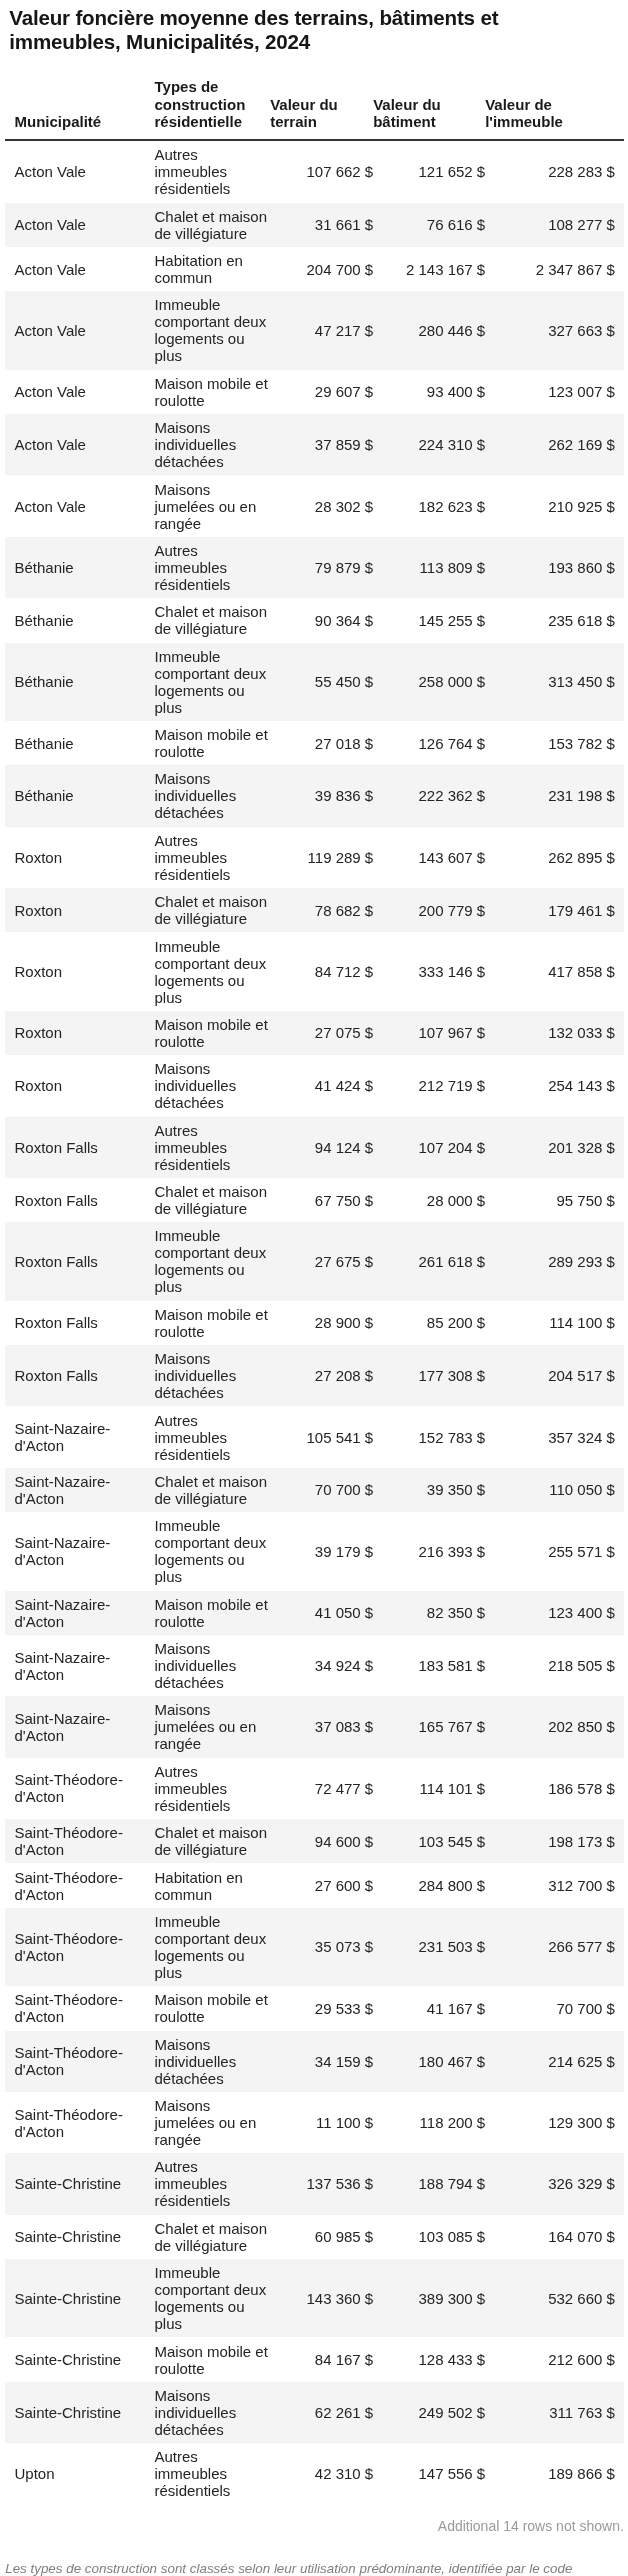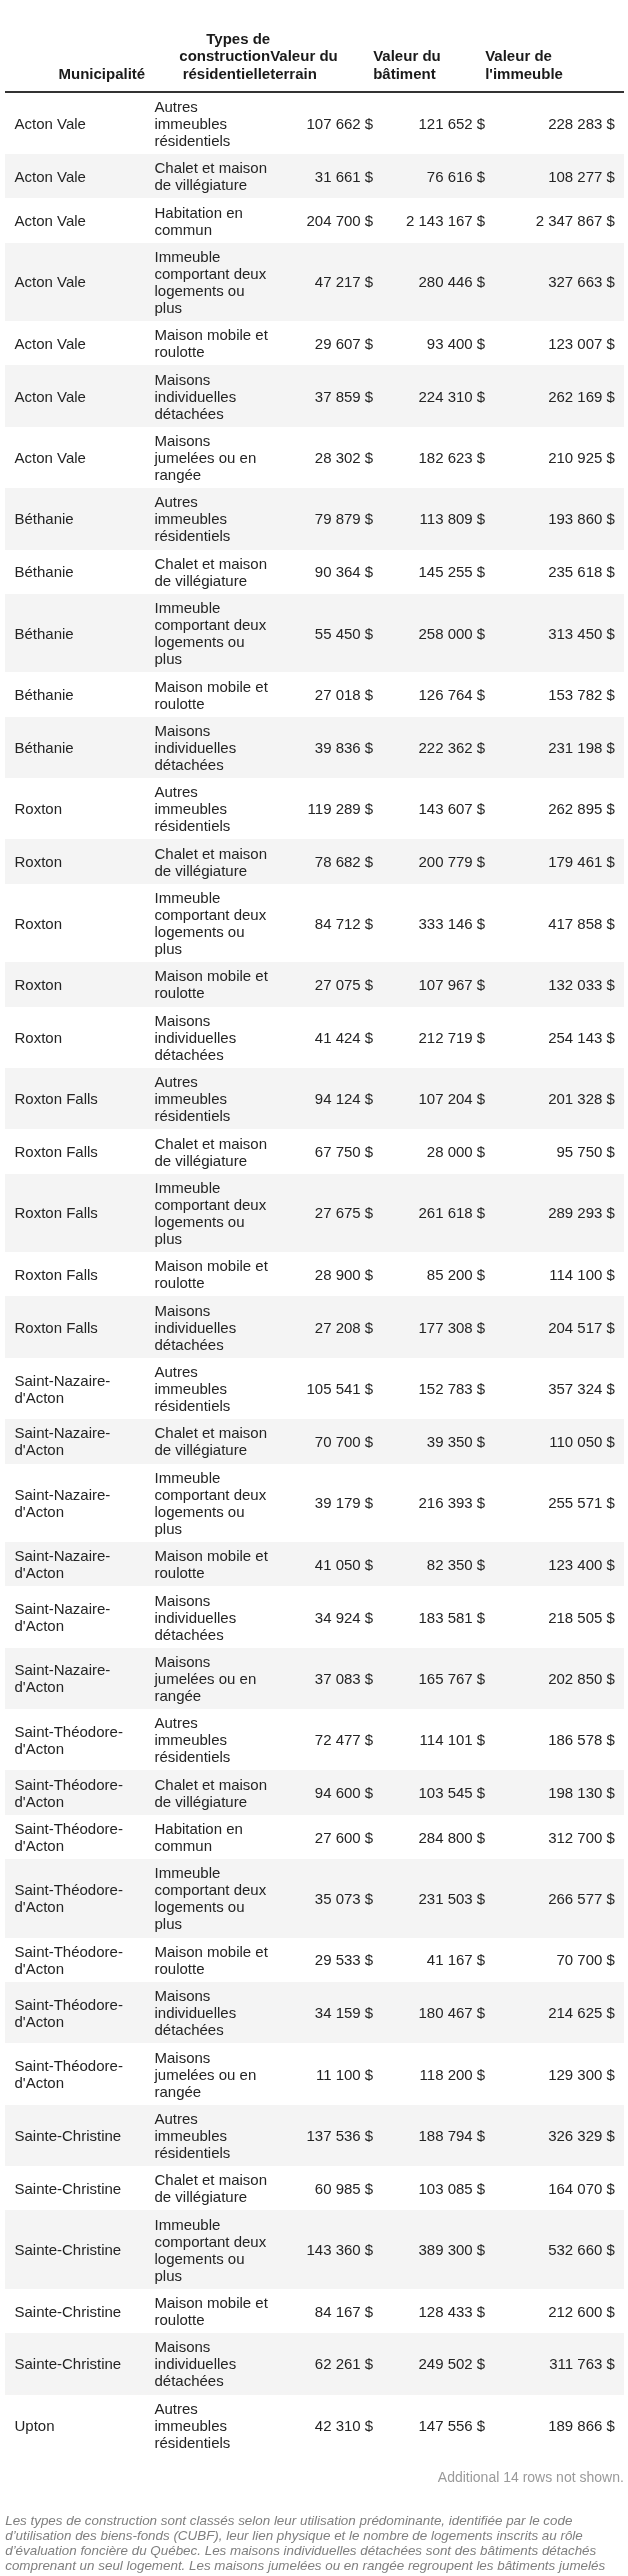--- a/index.html
+++ b/index.html
@@ -30,21 +30,21 @@
 
   thead tr { border-bottom:2.1px solid #333333; }
   th {
     vertical-align:bottom;
     font-weight:700;
     font-size:15px;
     line-height:17.5px;
     color:#1a1a1a;
     padding:3.1px 0 8.2px 0;
   }
-  th.c0, th.c1 { text-align:right; padding-left:9.3px;margin-top:41px; }
+  th.c0, th.c1 { text-align:left; padding-left:9.3px;margin-top:41px; }
   th.c2, th.c3, th.c4 { text-align:left; }
   th.c4 { padding-right:9.3px; }
 
   td {
     font-size:15px;
     line-height:17px;
     vertical-align:middle;
     padding:5.2px 0;
     color:#242424;
   }
@@ -67,20 +67,21 @@
     font-style:italic;
     color:#7f7f7f;
     max-width:618px;
   }
 </style>
 </head>
 <body>
 
 <div class="page">
 
+  <h1 class="chart-title">Valeur foncière moyenne des terrains, bâtiments et immeubles, Municipalités, 2024</h1>
 
   <table class="data-table">
     <colgroup>
       <col class="w0">
         <col class="w1">
         <col class="w2">
         <col class="w3">
         <col class="w4">
     </colgroup>
     <thead>
@@ -294,21 +295,21 @@
           <td class="c1">Autres immeubles résidentiels</td>
           <td class="c2">72 477 $</td>
           <td class="c3">114 101 $</td>
           <td class="c4">186 578 $</td>
         </tr>
         <tr>
           <td class="c0">Saint-Théodore-d'Acton</td>
           <td class="c1">Chalet et maison de villégiature</td>
           <td class="c2">94 600 $</td>
           <td class="c3">103 545 $</td>
-          <td class="c4">198 130 $</td>
+          <td class="c4">198 173 $</td>
         </tr>
         <tr>
           <td class="c0">Saint-Théodore-d'Acton</td>
           <td class="c1">Habitation en commun</td>
           <td class="c2">27 600 $</td>
           <td class="c3">284 800 $</td>
           <td class="c4">312 700 $</td>
         </tr>
         <tr>
           <td class="c0">Saint-Théodore-d'Acton</td>

